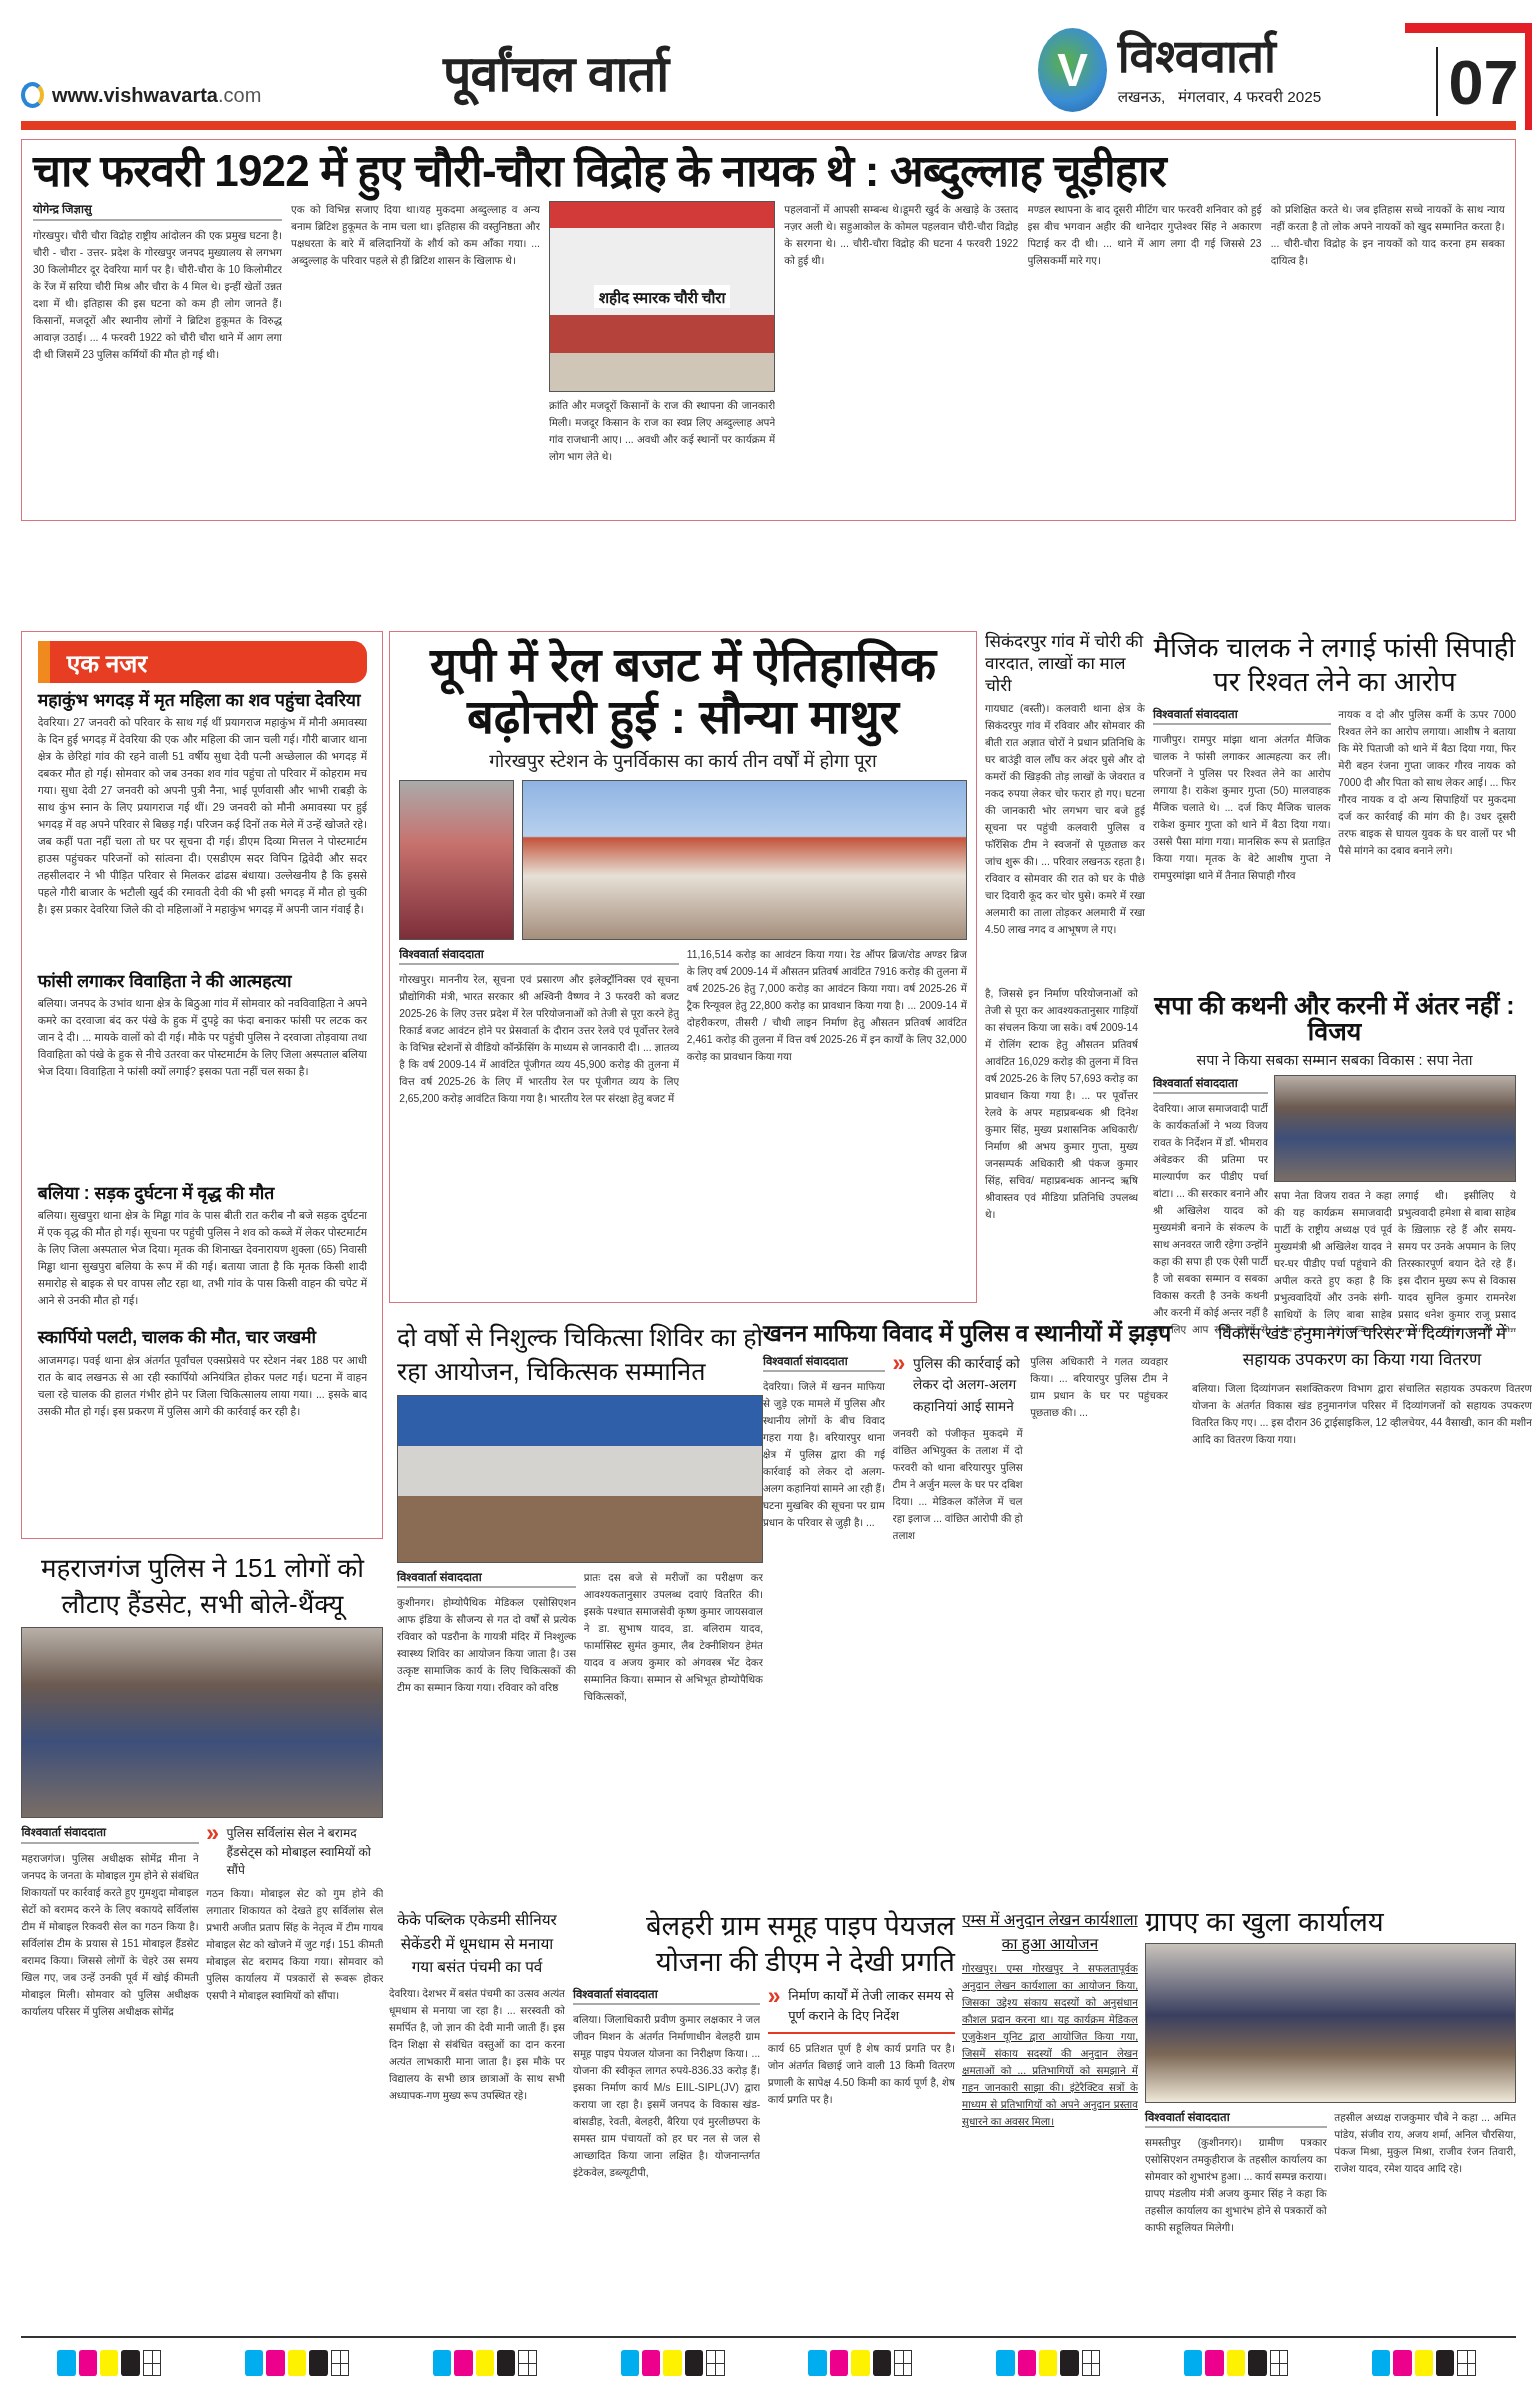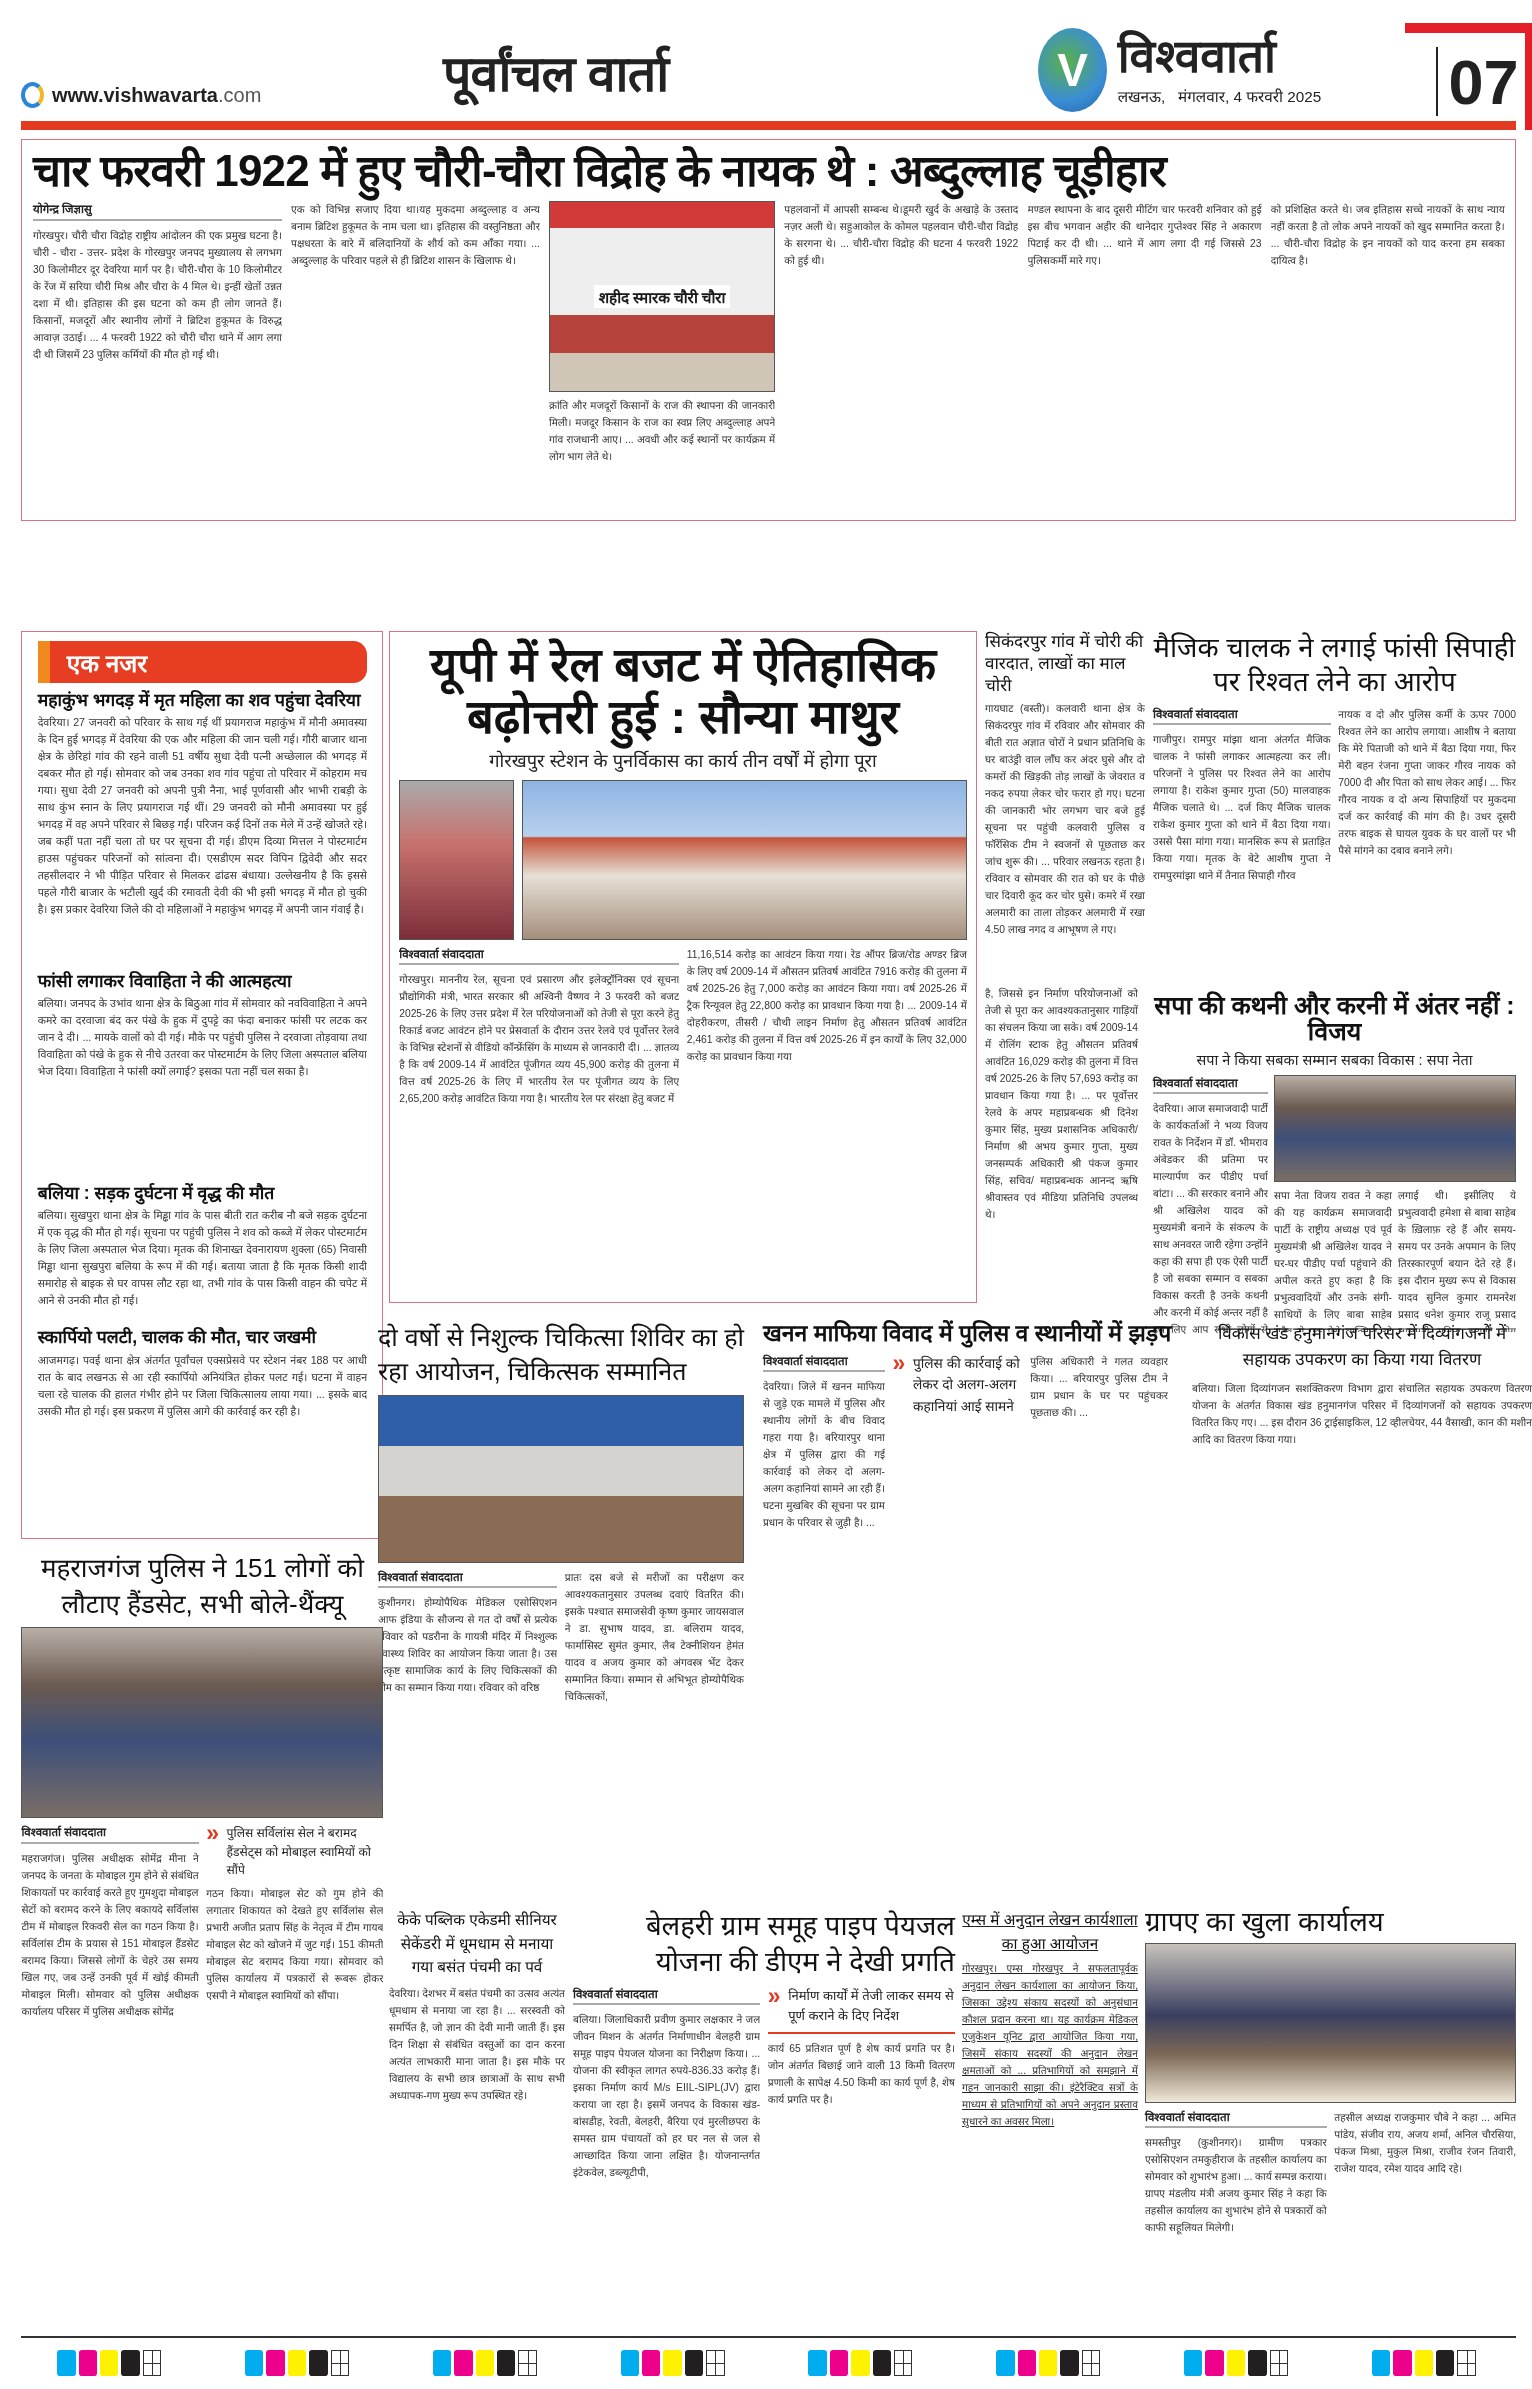--- a/index.html
+++ b/index.html
@@ -144,21 +144,21 @@
     <div style="flex:1">
       <div class="photo photo-group" style="height:107px"></div>
       <div style="display:flex;gap:6.1px;margin-top:4.6px">
         <div class="col-text" style="flex:1;height:145px;overflow:hidden">सपा नेता विजय रावत ने कहा की यह कार्यक्रम समाजवादी पार्टी के राष्ट्रीय अध्यक्ष एवं पूर्व मुख्यमंत्री श्री अखिलेश यादव ने घर-घर पीडीए पर्चा पहुंचाने की अपील करते हुए कहा है कि प्रभुत्ववादियों और उनके संगी-साथियों के लिए बाबा साहेब सदैव से एक ऐसे व्यक्तित्व रहे हैं,</div>
         <div class="col-text" style="flex:1;height:145px;overflow:hidden">लगाई थी। इसीलिए ये प्रभुत्ववादी हमेशा से बाबा साहेब के ख़िलाफ़ रहे हैं और समय-समय पर उनके अपमान के लिए तिरस्कारपूर्ण बयान देते रहे हैं।इस दौरान मुख्य रूप से विकास यादव सुनिल कुमार रामनरेश प्रसाद धनेश कुमार राजू प्रसाद लालमती सुनिता इत्यादि लोग उपस्थित थे।</div>
       </div>
     </div>
   </div>
 </div>
 
-<div class="abs" style="left:378px;top:1321px;width:366px;height:458px;">
+<div class="abs" style="left:397px;top:1321px;width:366px;height:458px;">
   <div class="headline" style="font-size:25px;font-weight:normal;line-height:1.35">दो वर्षो से निशुल्क चिकित्सा शिविर का हो रहा आयोजन, चिकित्सक सम्मानित</div>
   <div class="photo" style="height:168px;margin-top:6.1px;background:linear-gradient(180deg,#2f5fa8 0 30%,#d5d3cf 30% 60%,#8a6b53 60%)"></div>
   <div style="display:flex;gap:7.6px;margin-top:6.1px">
     <div style="flex:1">
       <div class="byline">विश्ववार्ता संवाददाता</div>
       <div class="col-text" style="height:137px;overflow:hidden">कुशीनगर। होम्योपैथिक मेडिकल एसोसिएशन आफ इंडिया के सौजन्य से गत दो वर्षों से प्रत्येक रविवार को पडरौना के गायत्री मंदिर में निश्शुल्क स्वास्थ्य शिविर का आयोजन किया जाता है। उस उत्कृष्ट सामाजिक कार्य के लिए चिकित्सकों की टीम का सम्मान किया गया। रविवार को वरिष्ठ</div>
     </div>
     <div class="col-text" style="flex:1;height:153px;overflow:hidden">प्रातः दस बजे से मरीजों का परीक्षण कर आवश्यकतानुसार उपलब्ध दवाएं वितरित की। इसके पश्चात समाजसेवी कृष्ण कुमार जायसवाल ने डा. सुभाष यादव, डा. बलिराम यादव, फार्मासिस्ट सुमंत कुमार, लैब टेक्नीशियन हेमंत यादव व अजय कुमार को अंगवस्त्र भेंट देकर सम्मानित किया। सम्मान से अभिभूत होम्योपैथिक चिकित्सकों,</div>
   </div>
 </div>
@@ -168,20 +168,21 @@
   <div style="display:flex;gap:7.6px;margin-top:7.6px">
     <div style="width:122px">
       <div class="byline">विश्ववार्ता संवाददाता</div>
       <div class="col-text" style="height:473px;overflow:hidden">देवरिया। जिले में खनन माफिया से जुड़े एक मामले में पुलिस और स्थानीय लोगों के बीच विवाद गहरा गया है। बरियारपुर थाना क्षेत्र में पुलिस द्वारा की गई कार्रवाई को लेकर दो अलग-अलग कहानियां सामने आ रही हैं। घटना मुखबिर की सूचना पर ग्राम प्रधान के परिवार से जुड़ी है। ...</div>
     </div>
     <div style="width:130px">
       <div class="pullquote" style="font-size:13.7px;line-height:21.4px">
         <span class="chev">»</span>
         <span>पुलिस की कार्रवाई को लेकर दो अलग-अलग कहानियां आई सामने</span>
       </div>
+      <div class="col-text" style="height:397px;overflow:hidden;margin-top:7.6px">जनवरी को पंजीकृत मुकदमे में वांछित अभियुक्त के तलाश में दो फरवरी को थाना बरियारपुर पुलिस टीम ने अर्जुन मल्ल के घर पर दबिश दिया। ... मेडिकल कॉलेज में चल रहा इलाज ... वांछित आरोपी की हो तलाश</div>
     </div>
     <div class="col-text" style="flex:1;height:496px;overflow:hidden">पुलिस अधिकारी ने गलत व्यवहार किया। ... बरियारपुर पुलिस टीम ने ग्राम प्रधान के घर पर पहुंचकर पूछताछ की। ...</div>
   </div>
 </div>
 
 <div class="abs" style="left:1176px;top:1321px;width:340px;height:580px;margin-left:16px;">
   <div class="headline" style="font-size:17px;font-weight:normal;text-align:center;line-height:1.5">विकास खंड हनुमानगंज परिसर में दिव्यांगजनों में सहायक उपकरण का किया गया वितरण</div>
   <div class="col-text" style="height:473px;overflow:hidden;margin-top:7.6px">बलिया। जिला दिव्यांगजन सशक्तिकरण विभाग द्वारा संचालित सहायक उपकरण वितरण योजना के अंतर्गत विकास खंड हनुमानगंज परिसर में दिव्यांगजनों को सहायक उपकरण वितरित किए गए। ... इस दौरान 36 ट्राईसाइकिल, 12 व्हीलचेयर, 44 वैसाखी, कान की मशीन आदि का वितरण किया गया।</div>
 </div>
 

